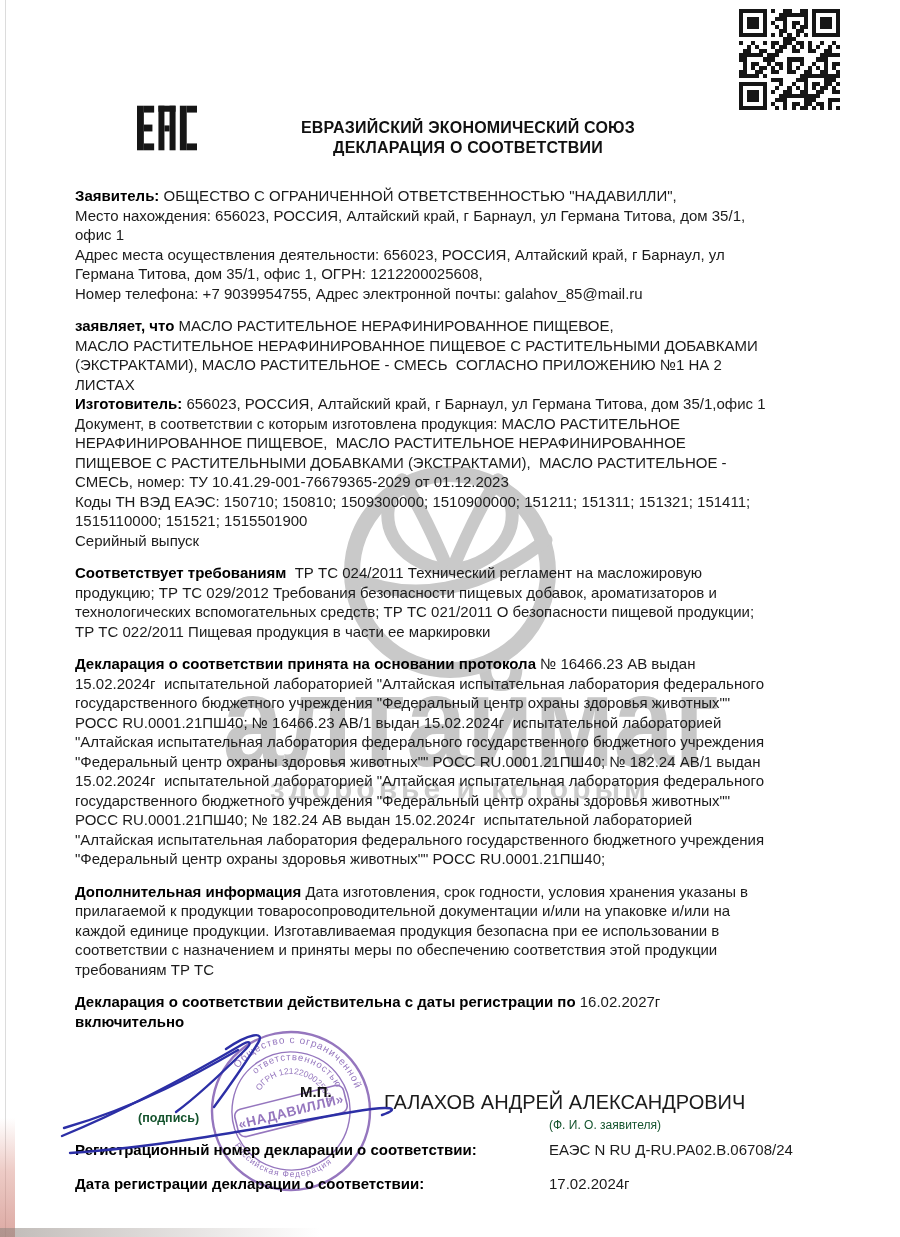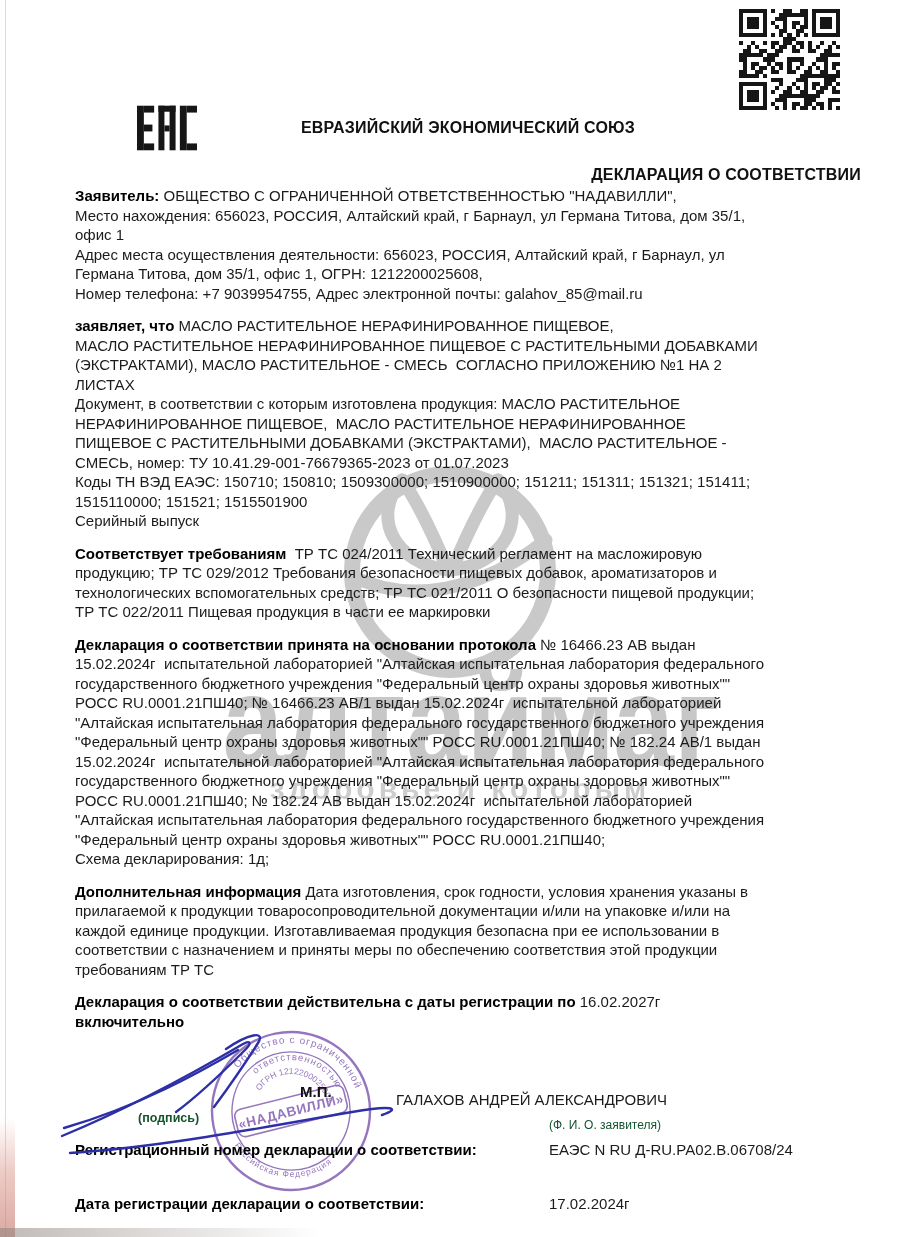--- a/index.html
+++ b/index.html
@@ -9,43 +9,43 @@
   .edge-line{position:absolute;left:5px;top:0;bottom:0;width:1px;background:#dcdcdc;}
   .edge-pink{position:absolute;left:0;top:1118px;width:15px;height:119px;
              background:linear-gradient(180deg,rgba(226,168,158,0) 0%,rgba(216,140,128,.45) 45%,rgba(198,116,106,.62) 100%);}
   .edge-bottom{position:absolute;left:0;top:1228px;width:320px;height:9px;
              background:linear-gradient(90deg,rgba(140,130,124,.55),rgba(140,130,124,0));}
   
   .eac{position:absolute;left:137px;top:101px;}
   .qr{position:absolute;left:739px;top:9px;width:101px;height:101px;}
   .title{position:absolute;left:75px;width:786px;text-align:center;font-weight:bold;
          font-size:16px;letter-spacing:.2px;color:#111;}
-  .t1{top:119px;} .t2{top:166px;text-align:right;}
+  .t1{top:119px;} .t2{top:139px;}
   
   .wm-brand{position:absolute;top:656px;left:471px;transform:translateX(-50%) scaleX(.84);
             transform-origin:center top;font-size:130px;font-weight:bold;color:#c7c7c7;
             white-space:nowrap;z-index:0;line-height:1;}
   .wm-tag{position:absolute;top:772px;left:460px;transform:translateX(-50%);
           font-size:30px;font-weight:bold;color:#cdcdcd;letter-spacing:4px;white-space:nowrap;z-index:0;}
   .wm-leaf{position:absolute;left:340px;top:462px;z-index:0;}
   
   .doc-body{position:absolute;left:75px;top:186px;width:786px;font-size:15px;
             line-height:19.5px;z-index:1;}
   .para{margin:0 0 13px 0;}
   .row{white-space:pre-wrap;}
   .doc-body b{color:#000;}
   
   .abs{position:absolute;z-index:2;}
   .mp{left:300px;top:1083px;font-weight:bold;font-size:15px;color:#111;}
-  .holder-name{left:396px;top:1091px;font-size:15px;}
+  .holder-name{left:384px;top:1091px;font-size:20px;}
   .fio{left:549px;top:1118px;font-size:12px;color:#14532d;}
   .sig-cap{left:138px;top:1111px;font-size:12.5px;font-weight:bold;color:#14532d;}
   .reg-label{left:75px;font-size:15px;font-weight:bold;color:#000;}
   .reg-value{left:549px;font-size:15px;}
-  .r1{top:1141px;} .r2{top:1175px;margin-top:20px;}
+  .r1{top:1141px;} .r2{top:1175px;}
   .stamp{position:absolute;left:205px;top:1025px;z-index:2;opacity:.82;}
   .signature{position:absolute;left:0;top:0;width:900px;height:1237px;z-index:3;pointer-events:none;}
 </style>
 </head>
 <body>
 
 <div class="page">
 
   <div class="edge-line"></div>
   <div class="edge-pink"></div>
@@ -414,24 +414,25 @@
 Германа Титова, дом 35/1, офис 1, ОГРН: 1212200025608,</div>
       <div class="row">Номер телефона: +7 9039954755, Адрес электронной почты: galahov_85@mail.ru</div>
     </div>
 
 
     <div class="para">
       <div class="row"><b>заявляет, что</b><span> МАСЛО РАСТИТЕЛЬНОЕ НЕРАФИНИРОВАННОЕ ПИЩЕВОЕ,
 МАСЛО РАСТИТЕЛЬНОЕ НЕРАФИНИРОВАННОЕ ПИЩЕВОЕ С РАСТИТЕЛЬНЫМИ ДОБАВКАМИ
 (ЭКСТРАКТАМИ), МАСЛО РАСТИТЕЛЬНОЕ - СМЕСЬ  СОГЛАСНО ПРИЛОЖЕНИЮ №1 НА 2
 ЛИСТАХ</span></div>
+      <div class="row"><b>Изготовитель:</b> <span>656023, РОССИЯ, Алтайский край, г Барнаул, ул Германа Титова, дом 35/1,офис 1</span></div>
       <div class="row">Документ, в соответствии с которым изготовлена продукция: МАСЛО РАСТИТЕЛЬНОЕ
 НЕРАФИНИРОВАННОЕ ПИЩЕВОЕ,  МАСЛО РАСТИТЕЛЬНОЕ НЕРАФИНИРОВАННОЕ
 ПИЩЕВОЕ С РАСТИТЕЛЬНЫМИ ДОБАВКАМИ (ЭКСТРАКТАМИ),  МАСЛО РАСТИТЕЛЬНОЕ -
-СМЕСЬ, номер: ТУ 10.41.29-001-76679365-2023 от 01.07.2023</div>
+СМЕСЬ, номер: ТУ 10.41.29-001-76679365-2029 от 01.12.2023</div>
       <div class="row">Коды ТН ВЭД ЕАЭС: 150710; 150810; 1509300000; 1510900000; 151211; 151311; 151321; 151411;
 1515110000; 151521; 1515501900</div>
       <div class="row">Серийный выпуск</div>
     </div>
 
     <div class="para">
       <div class="row"><b>Соответствует требованиям</b><span>  ТР ТС 024/2011 Технический регламент на масложировую
 продукцию; ТР ТС 029/2012 Требования безопасности пищевых добавок, ароматизаторов и
 технологических вспомогательных средств; ТР ТС 021/2011 О безопасности пищевой продукции;
 ТР ТС 022/2011 Пищевая продукция в части ее маркировки</span></div>
@@ -442,21 +443,20 @@
 15.02.2024г  испытательной лабораторией "Алтайская испытательная лаборатория федерального
 государственного бюджетного учреждения "Федеральный центр охраны здоровья животных""
 РОСС RU.0001.21ПШ40; № 16466.23 АВ/1 выдан 15.02.2024г  испытательной лабораторией
 "Алтайская испытательная лаборатория федерального государственного бюджетного учреждения
 "Федеральный центр охраны здоровья животных"" РОСС RU.0001.21ПШ40; № 182.24 АВ/1 выдан
 15.02.2024г  испытательной лабораторией "Алтайская испытательная лаборатория федерального
 государственного бюджетного учреждения "Федеральный центр охраны здоровья животных""
 РОСС RU.0001.21ПШ40; № 182.24 АВ выдан 15.02.2024г  испытательной лабораторией
 "Алтайская испытательная лаборатория федерального государственного бюджетного учреждения
 "Федеральный центр охраны здоровья животных"" РОСС RU.0001.21ПШ40;</span></div>
-      <div class="row">Схема декларирования: 1д;</div>
     </div>
 
     <div class="para">
       <div class="row"><b>Дополнительная информация</b><span> Дата изготовления, срок годности, условия хранения указаны в
 прилагаемой к продукции товаросопроводительной документации и/или на упаковке и/или на
 каждой единице продукции. Изготавливаемая продукция безопасна при ее использовании в
 соответствии с назначением и приняты меры по обеспечению соответствия этой продукции
 требованиям ТР ТС</span></div>
     </div>
 

